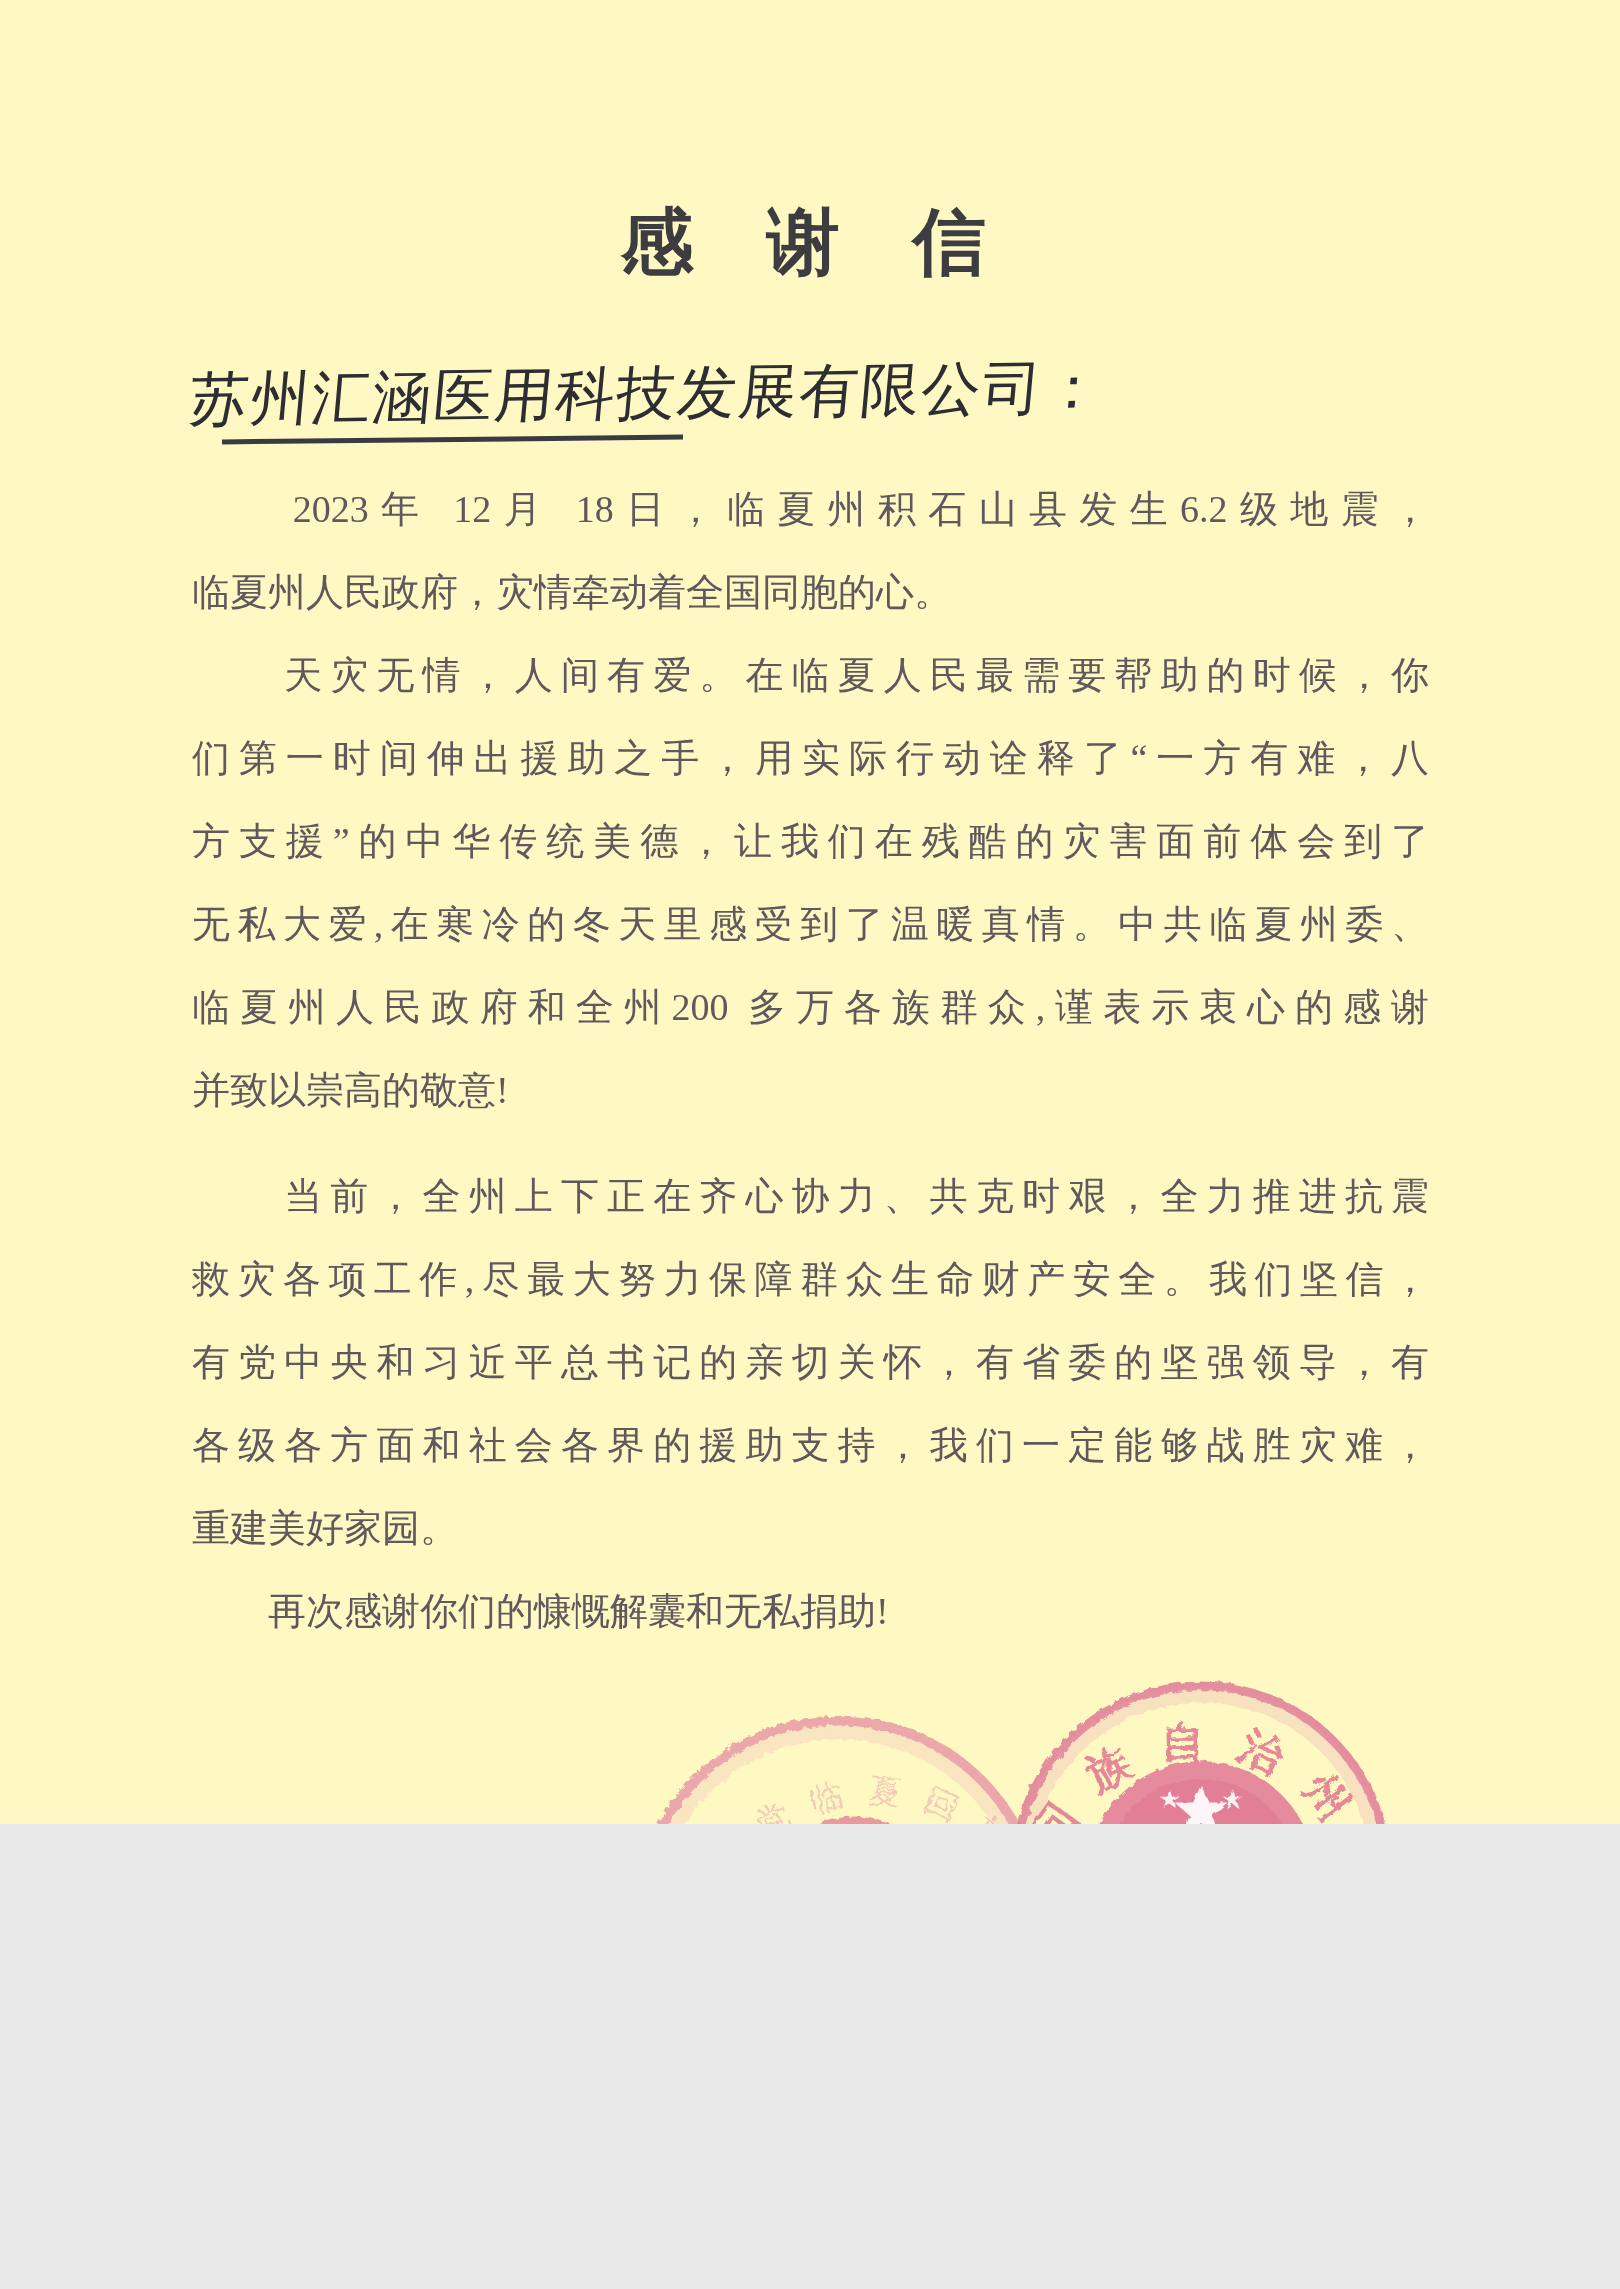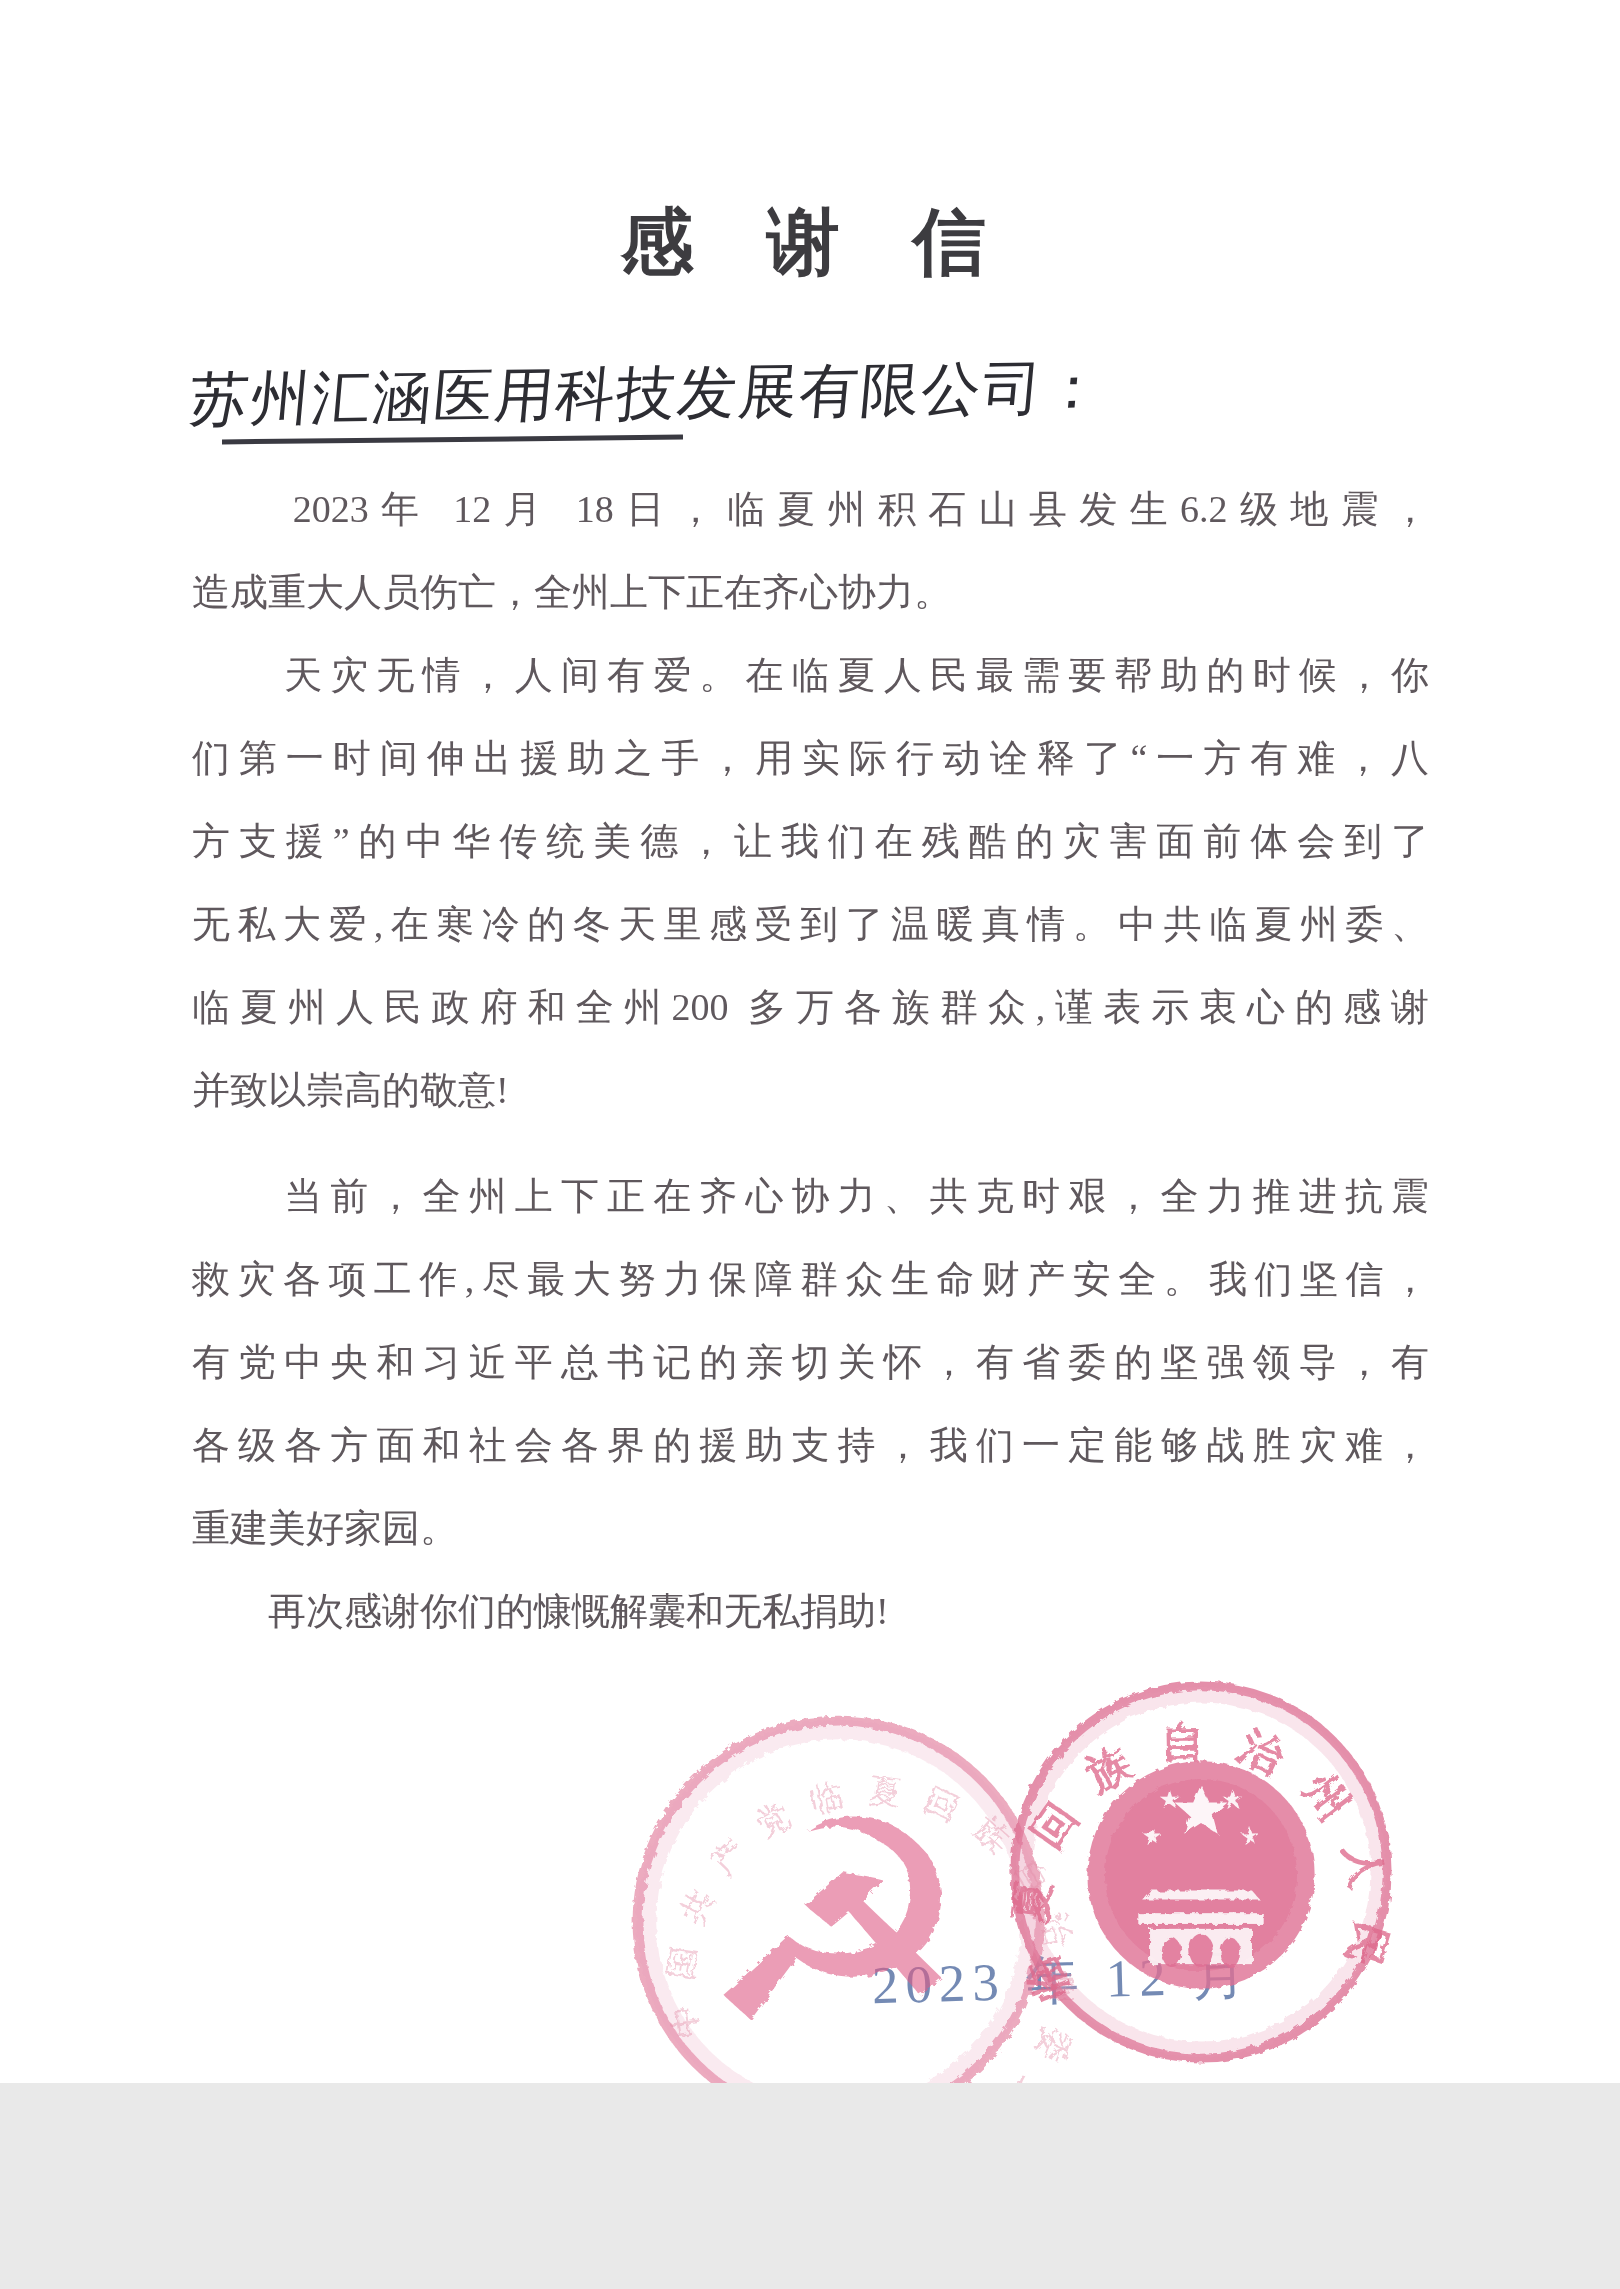--- a/index.html
+++ b/index.html
@@ -1,16 +1,16 @@
 <!DOCTYPE html>
 <html><head>
 <meta charset="utf-8">
 <style>
   html,body{margin:0;padding:0;background:#e9e9e9;}
-  #page{position:relative;width:1620px;height:2083px;background:#ffffff;overflow:hidden;
+  #page{position:relative;width:1620px;height:1824px;background:#fef9c3;overflow:hidden;
         font-family:"Liberation Serif","DejaVu Serif",serif;}
   
   #title{position:absolute;left:0;right:0;top:194px;text-align:center;
          font-family:"Liberation Sans","DejaVu Sans",sans-serif;
          font-weight:700;font-size:73px;letter-spacing:13.7px;word-spacing:25.5px;color:#3d3c40;}
   
   #salutation{position:absolute;left:186px;top:361px;font-size:59px;color:#2d2d33;
               font-family:"DejaVu Serif",cursive;letter-spacing:2px;
               transform:rotate(-0.8deg) skewX(-6deg);transform-origin:left bottom;white-space:nowrap;}
   #salutation-line{position:absolute;left:222px;top:437px;width:461px;height:4.9px;background:#3a3a42;
@@ -38,21 +38,21 @@
 
 <div id="page">
 
   <div id="title">感 谢 信</div>
 
   <div id="salutation">苏州汇涵医用科技发展有限公司：</div>
   <div id="salutation-line"></div>
 
   <div id="body-block">
     <div class="bline">　　2023年 12月 18日，临夏州积石山县发生6.2级地震，</div>
-    <div class="bline partial">造成重大人员伤亡，全州上下正在齐心协力。</div>
+    <div class="bline partial">临夏州人民政府，灾情牵动着全国同胞的心。</div>
     <div class="bline">　　天灾无情，人间有爱。在临夏人民最需要帮助的时候，你</div>
     <div class="bline">们第一时间伸出援助之手，用实际行动诠释了“一方有难，八</div>
     <div class="bline">方支援”的中华传统美德，让我们在残酷的灾害面前体会到了</div>
     <div class="bline">无私大爱,在寒冷的冬天里感受到了温暖真情。中共临夏州委、</div>
     <div class="bline">临夏州人民政府和全州200 多万各族群众,谨表示衷心的感谢</div>
     <div class="bline partial">并致以崇高的敬意!</div>
     <div class="bline gap">　　当前，全州上下正在齐心协力、共克时艰，全力推进抗震</div>
     <div class="bline">救灾各项工作,尽最大努力保障群众生命财产安全。我们坚信，</div>
     <div class="bline">有党中央和习近平总书记的亲切关怀，有省委的坚强领导，有</div>
     <div class="bline">各级各方面和社会各界的援助支持，我们一定能够战胜灾难，</div>

